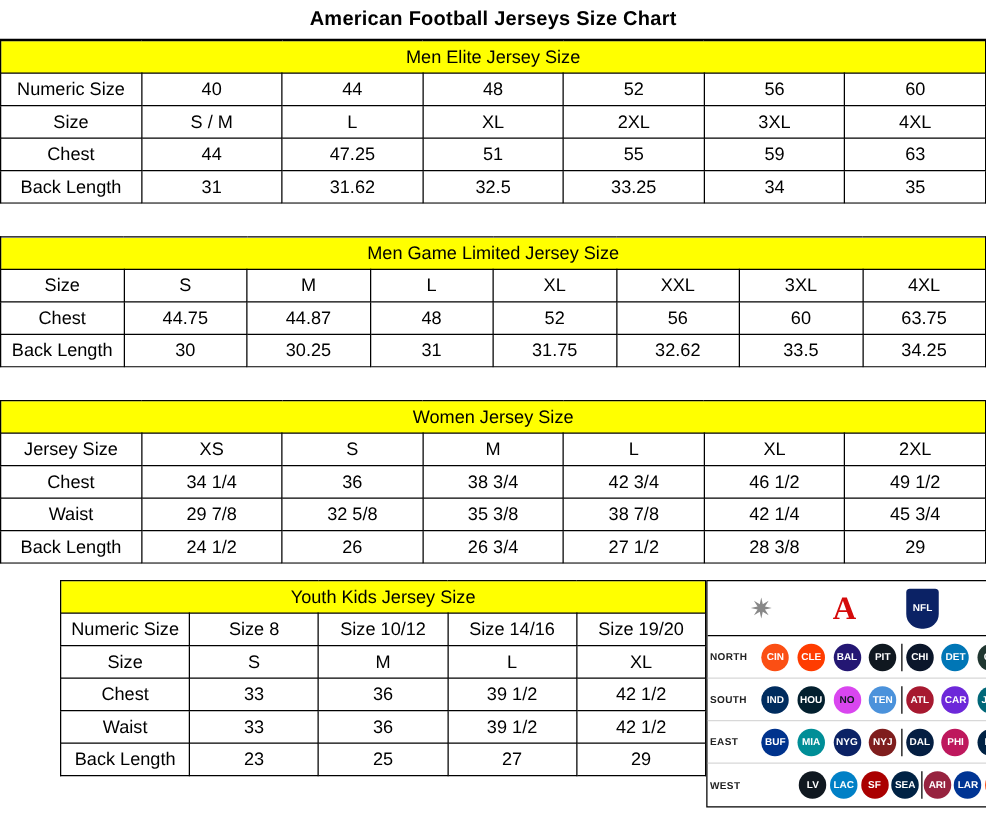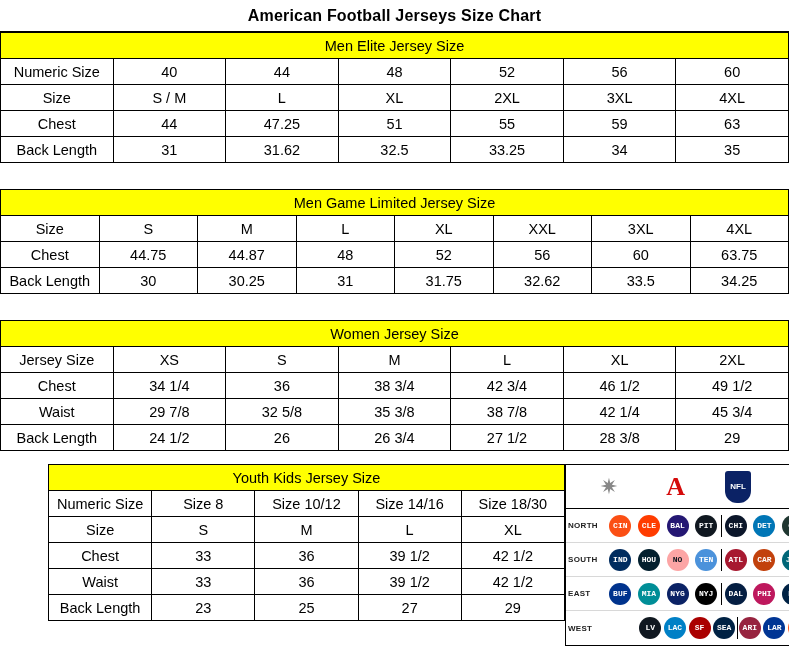--- a/index.html
+++ b/index.html
@@ -107,21 +107,21 @@
     letter-spacing:.3px;
     flex:0 0 38px;
   }
   .teamgrid{display:flex;flex:1;}
   .half{display:flex;flex:1;justify-content:space-around;align-items:center;}
   .half.afc{border-right:1px solid #000;}
   .tlogo{
     width:22px;height:22px;border-radius:50%;
     display:flex;align-items:center;justify-content:center;
     font-size:8px;font-weight:bold;color:#fff;
-    font-family:Liberation Mono, monospace;
+    font-family:Liberation Sans, sans-serif;
     line-height:1;
   }
 </style>
 </head>
 <body>
 
 <div class="page">
 
   <div class="title-bar">
     <span class="title">American Football Jerseys Size Chart</span>
@@ -264,21 +264,21 @@
       <table class="chart">
         <tbody>
           <tr>
             <td class="section" colspan="5">Youth Kids Jersey Size</td>
           </tr>
           <tr>
             <td>Numeric Size</td>
             <td>Size 8</td>
             <td>Size 10/12</td>
             <td>Size 14/16</td>
-            <td>Size 18/30</td>
+            <td>Size 19/20</td>
           </tr>
           <tr>
             <td>Size</td>
             <td>S</td>
             <td>M</td>
             <td>L</td>
             <td>XL</td>
           </tr>
           <tr>
             <td>Chest</td>
@@ -331,40 +331,40 @@
             </span>
           </span>
         </div>
 
         <div class="div-row">
           <span class="div-label">SOUTH</span>
           <span class="teamgrid">
             <span class="half afc">
               <span class="tlogo" style="background:#002c5f">IND</span>
               <span class="tlogo" style="background:#03202f">HOU</span>
-              <span class="tlogo" style="background:#fca5a5;color:#101820">NO</span>
+              <span class="tlogo" style="background:#d946ef;color:#101820">NO</span>
               <span class="tlogo" style="background:#4b92db">TEN</span>
             </span>
             <span class="half nfc">
               <span class="tlogo" style="background:#a71930">ATL</span>
-              <span class="tlogo" style="background:#c2410c">CAR</span>
+              <span class="tlogo" style="background:#6d28d9">CAR</span>
               <span class="tlogo" style="background:#006778">JAX</span>
               <span class="tlogo" style="background:#d50a0a">TB</span>
             </span>
           </span>
         </div>
 
         <div class="div-row">
           <span class="div-label">EAST</span>
           <span class="teamgrid">
             <span class="half afc">
               <span class="tlogo" style="background:#00338d">BUF</span>
               <span class="tlogo" style="background:#008e97">MIA</span>
               <span class="tlogo" style="background:#0b2265">NYG</span>
-              <span class="tlogo" style="background:#000000">NYJ</span>
+              <span class="tlogo" style="background:#7f1d1d">NYJ</span>
             </span>
             <span class="half nfc">
               <span class="tlogo" style="background:#041e42">DAL</span>
               <span class="tlogo" style="background:#be185d">PHI</span>
               <span class="tlogo" style="background:#002244">NE</span>
               <span class="tlogo" style="background:#701a75">WAS</span>
             </span>
           </span>
         </div>
 

